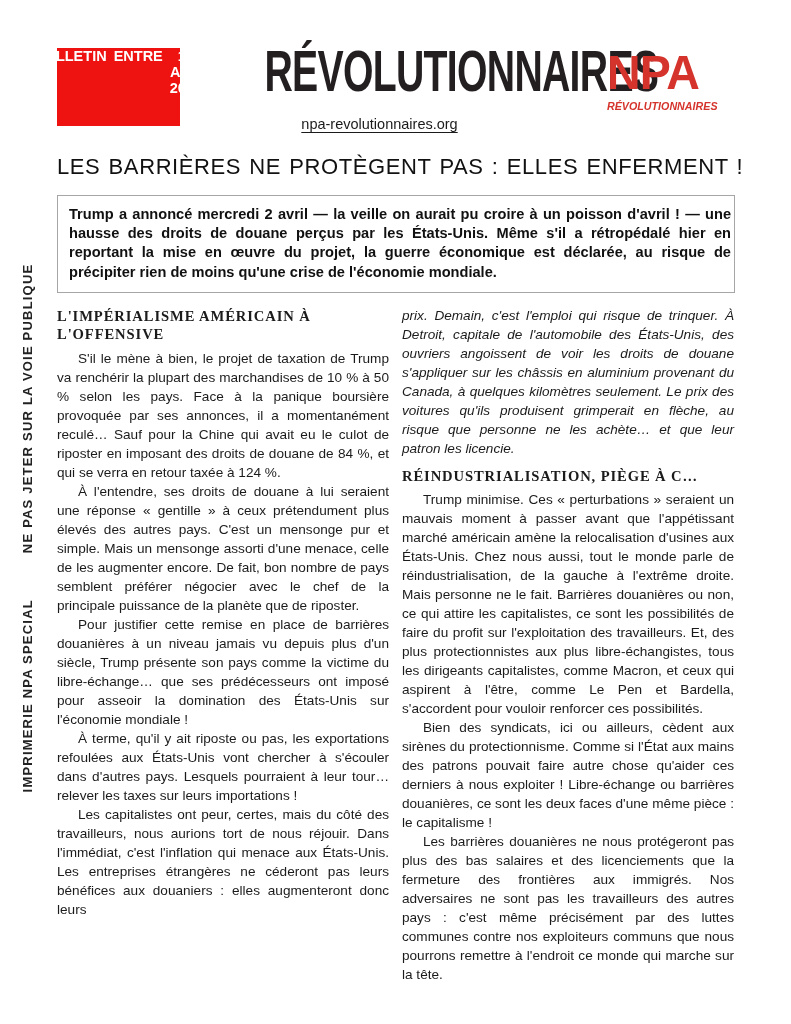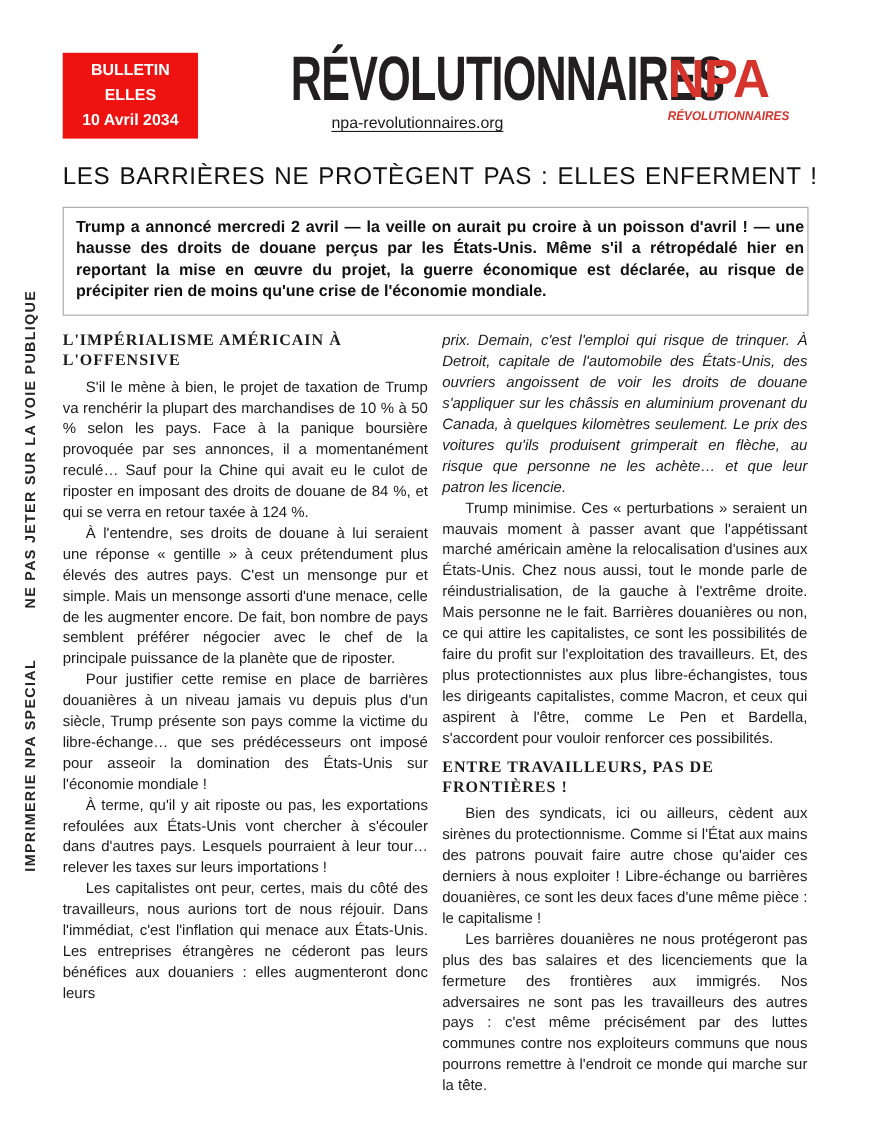--- a/index.html
+++ b/index.html
@@ -40,21 +40,21 @@
   .header-row{
     display:flex;
     align-items:flex-start;
   }
   .bulletin-box{
     width:123px;height:78px;
     background:var(--bulletin-red);
     color:#ffffff;
     font-weight:bold;
     font-size:14.5px;
-    display:flex;flex-direction:column;
+    display:flex;flex-direction:row;
     justify-content:center;
     text-align:center;
     gap:7px;
     flex:0 0 auto;
     margin-top:3px;
   }
   .masthead-center{
     flex:1 1 auto;
     text-align:center;
     min-width:0;
@@ -74,21 +74,21 @@
     display:inline-block;
     font-weight:bold;
     font-size:11.5px;
     white-space:nowrap;
     transform:scaleX(0.80);
     transform-origin:center top;
     margin-top:1px;
     color:#231f20;
   }
   .masthead-url{
-    margin-top:7px;
+    margin-top:19px;
     font-size:14.5px;
     text-decoration:underline;
     text-underline-offset:3px;
     color:#1b1b1b;
     display:inline-block;
   }
   .npa-logo{
     flex:0 0 auto;
     width:128px;
     text-align:left;
@@ -176,21 +176,21 @@
 
   <div class="vertical-strip">
     <span>IMPRIMERIE NPA SPECIAL</span><span class="vgap"></span><span>NE PAS JETER SUR LA VOIE PUBLIQUE</span>
   </div>
 
   <div class="content">
 
     <div class="header-row">
       <div class="bulletin-box">
         <div>BULLETIN</div>
-        <div>ELLES</div>
+        <div>ENTRE</div>
         <div>10 Avril 2034</div>
       </div>
 
       <div class="masthead-center">
         <div>
           <span class="masthead-title">RÉVOLUTIONNAIRES</span>
         </div>
         <div>
           <span class="masthead-url">npa-revolutionnaires.org</span>
         </div>
@@ -210,21 +210,21 @@
       <div class="col">
           <div class="heading">L'IMPÉRIALISME AMÉRICAIN À L'OFFENSIVE</div>
           <div class="para">S'il le mène à bien, le projet de taxation de Trump va renchérir la plupart des marchandises de 10 % à 50 % selon les pays. Face à la panique boursière provoquée par ses annonces, il a momentanément reculé… Sauf pour la Chine qui avait eu le culot de riposter en imposant des droits de douane de 84 %, et qui se verra en retour taxée à 124 %.</div>
           <div class="para">À l'entendre, ses droits de douane à lui seraient une réponse « gentille » à ceux prétendument plus élevés des autres pays. C'est un mensonge pur et simple. Mais un mensonge assorti d'une menace, celle de les augmenter encore. De fait, bon nombre de pays semblent préférer négocier avec le chef de la principale puissance de la planète que de riposter.</div>
           <div class="para">Pour justifier cette remise en place de barrières douanières à un niveau jamais vu depuis plus d'un siècle, Trump présente son pays comme la victime du libre-échange… que ses prédécesseurs ont imposé pour asseoir la domination des États-Unis sur l'économie mondiale !</div>
           <div class="para">À terme, qu'il y ait riposte ou pas, les exportations refoulées aux États-Unis vont chercher à s'écouler dans d'autres pays. Lesquels pourraient à leur tour… relever les taxes sur leurs importations !</div>
           <div class="para">Les capitalistes ont peur, certes, mais du côté des travailleurs, nous aurions tort de nous réjouir. Dans l'immédiat, c'est l'inflation qui menace aux États-Unis. Les entreprises étrangères ne céderont pas leurs bénéfices aux douaniers : elles augmenteront donc leurs</div>
         </div>
       <div class="col">
           <div class="para cont">prix. Demain, c'est l'emploi qui risque de trinquer. À Detroit, capitale de l'automobile des États-Unis, des ouvriers angoissent de voir les droits de douane s'appliquer sur les châssis en aluminium provenant du Canada, à quelques kilomètres seulement. Le prix des voitures qu'ils produisent grimperait en flèche, au risque que personne ne les achète… et que leur patron les licencie.</div>
+          <div class="heading">RÉINDUSTRIALISATION, PIÈGE À C…</div>
           <div class="para">Trump minimise. Ces « perturbations » seraient un mauvais moment à passer avant que l'appétissant marché américain amène la relocalisation d'usines aux États-Unis. Chez nous aussi, tout le monde parle de réindustrialisation, de la gauche à l'extrême droite. Mais personne ne le fait. Barrières douanières ou non, ce qui attire les capitalistes, ce sont les possibilités de faire du profit sur l'exploitation des travailleurs. Et, des plus protectionnistes aux plus libre-échangistes, tous les dirigeants capitalistes, comme Macron, et ceux qui aspirent à l'être, comme Le Pen et Bardella, s'accordent pour vouloir renforcer ces possibilités.</div>
-          <div class="heading">ENTRE TRAVAILLEURS, PAS DE FRONTIÈRES !</div>
           <div class="para">Bien des syndicats, ici ou ailleurs, cèdent aux sirènes du protectionnisme. Comme si l'État aux mains des patrons pouvait faire autre chose qu'aider ces derniers à nous exploiter ! Libre-échange ou barrières douanières, ce sont les deux faces d'une même pièce : le capitalisme !</div>
           <div class="para">Les barrières douanières ne nous protégeront pas plus des bas salaires et des licenciements que la fermeture des frontières aux immigrés. Nos adversaires ne sont pas les travailleurs des autres pays : c'est même précisément par des luttes communes contre nos exploiteurs communs que nous pourrons remettre à l'endroit ce monde qui marche sur la tête.</div>
         </div>
     </div>
 
   </div>
 </div>
 
 </body></html>

